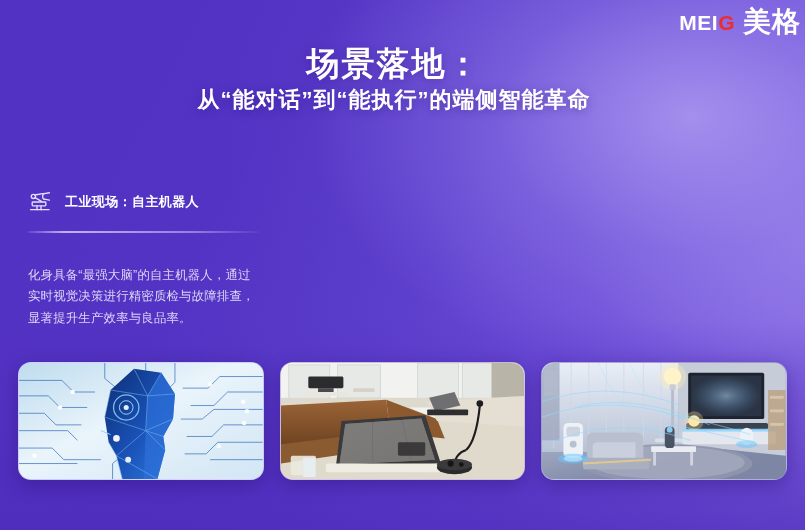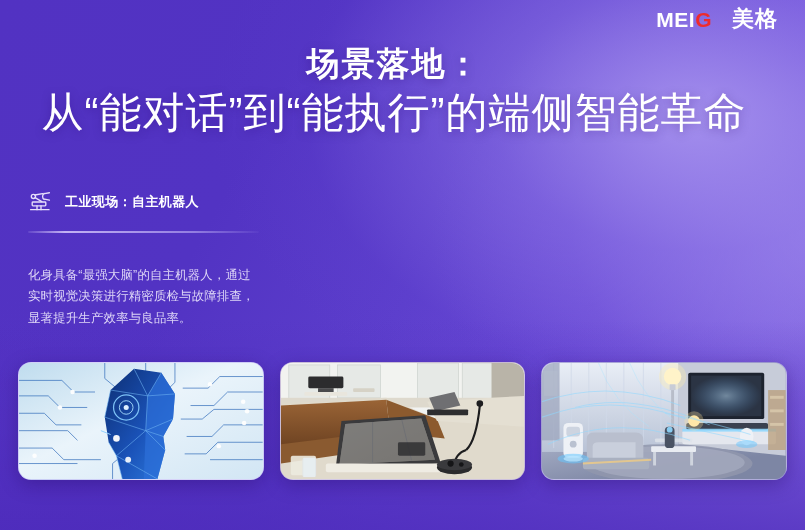--- a/index.html
+++ b/index.html
@@ -19,46 +19,46 @@
     overflow:hidden;
   }
   .stage::after{
     content:""; position:absolute; left:0; right:0; bottom:0; height:210px;
     background:linear-gradient(to bottom, rgba(80,46,190,0) 0%, rgba(78,44,188,0.45) 55%, rgba(76,42,186,0.75) 100%);
     pointer-events:none;
   }
 
   
   .logo {
-    position:absolute; top:8px; right:27px;
-    display:flex; align-items:center; gap:20px; z-index:6;
+    position:absolute; top:8px; right:4px;
+    display:flex; align-items:center; gap:8px; z-index:6;
   }
   .logo-mark {
     font-size:21px; font-weight:bold; letter-spacing:.5px;
     color:#ffffff; line-height:1;
     display:flex; align-items:baseline;
   }
   .logo-g { color:#ef2b2b; }
   .logo-cn {
-    font-size:22px; font-weight:bold; color:#ffffff; line-height:1;
+    font-size:28px; font-weight:bold; color:#ffffff; line-height:1;
     letter-spacing:1px;
   }
 
   
   .title-block {
     position:absolute; top:44px; left:0; right:17px;
     text-align:center; z-index:5;
   }
   .title-l1 {
     font-size:33px; font-weight:bold; color:#ffffff;
     letter-spacing:2px; line-height:1.22;
     text-shadow:0 2px 10px rgba(40,10,110,.35);
   }
   .title-l2 {
-    font-size:42px; font-weight:normal; color:#ffffff;
+    font-size:22px; font-weight:bold; color:#ffffff;
     letter-spacing:1px; line-height:1.3; margin-top:2px;
     text-shadow:0 2px 10px rgba(40,10,110,.35);
   }
 
   
   .cols {
     position:absolute; top:182px; left:0; right:0;
     display:flex; z-index:5;
     padding:0 14px;
   }

